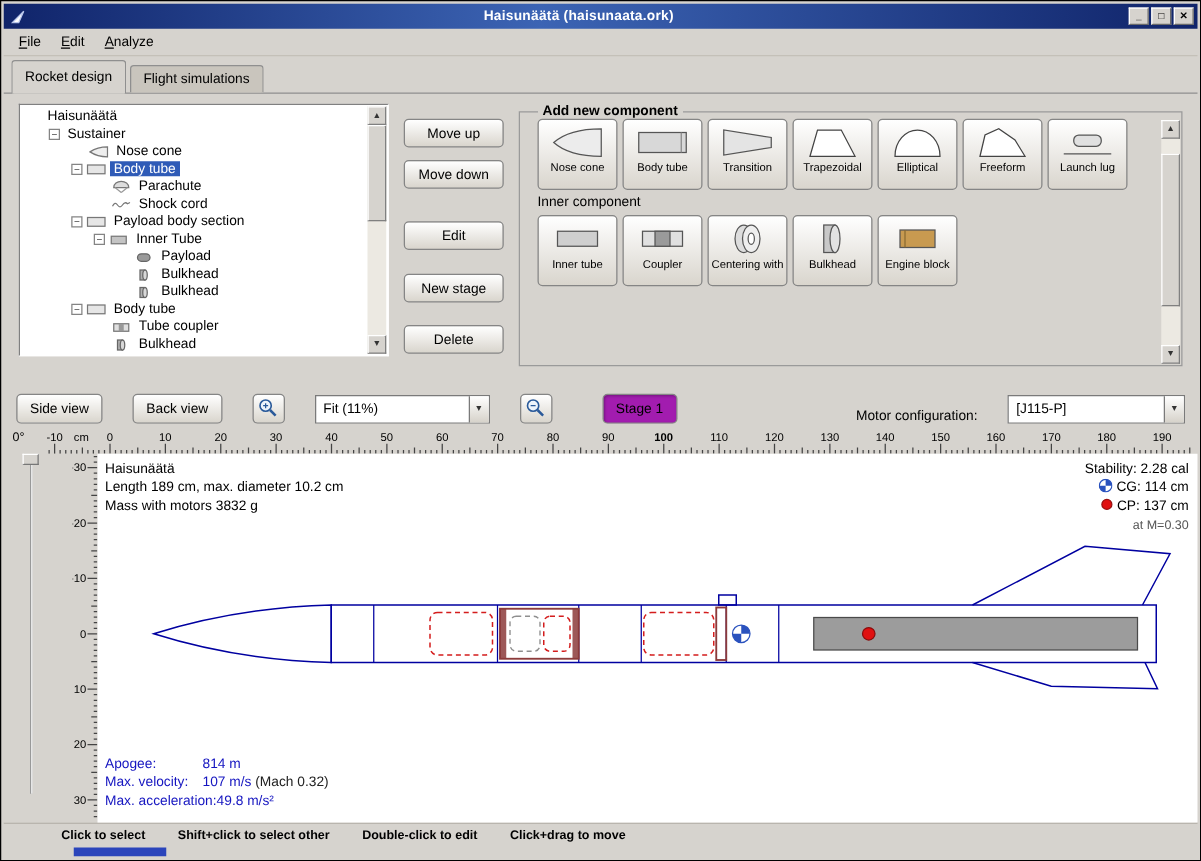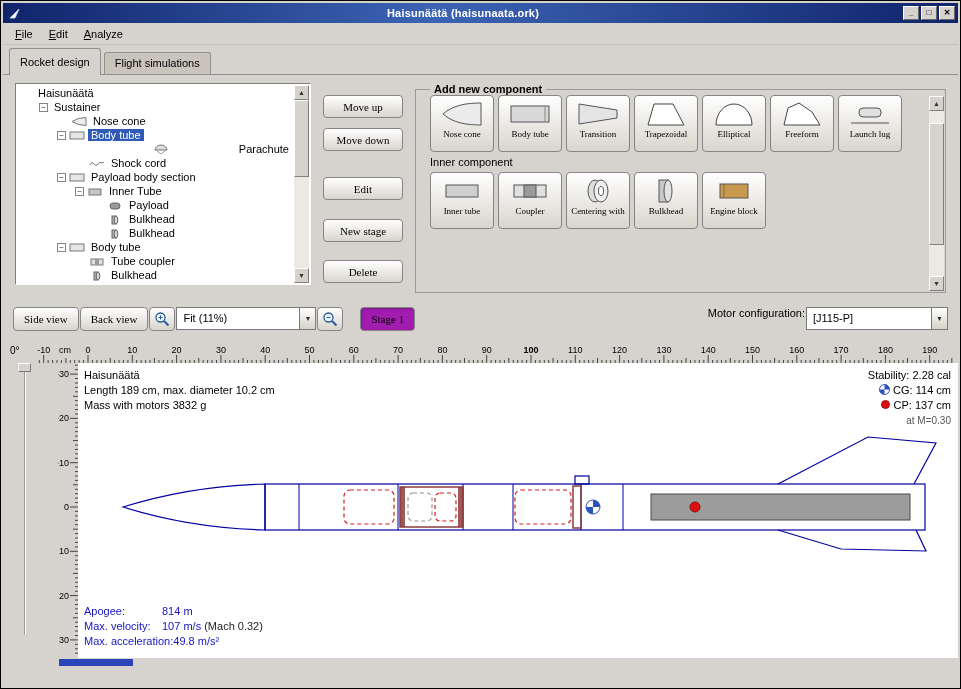--- a/index.html
+++ b/index.html
@@ -32,41 +32,41 @@
   .exp-space{width:14px;flex:none}
   .tree-icon{margin-right:3px;display:flex;flex:none}
   .tree-label{padding:0 3px}
   .tree-label.selected{background:var(--accent_selection);color:#fff}
 
   .vscroll{position:absolute;top:1px;right:1px;bottom:1px;width:15px;display:flex;flex-direction:column;background:#ece9e2}
   .sb-btn{height:15px;flex:none;background:#d6d3ce;border:1px solid;border-color:#fff #808080 #808080 #fff;font-size:7px;text-align:center;line-height:13px;color:#333}
   .sb-track{flex:1;position:relative}
   .sb-thumb{position:absolute;left:0;right:0;background:#d6d3ce;border:1px solid;border-color:#fff #808080 #808080 #fff}
 
-  .btn{background:linear-gradient(#ffffff,#d9d5cd);border:1px solid #858585;border-radius:4px;font-family:Liberation Serif, serif;font-size:11px;color:#000;cursor:default}
+  .btn{background:linear-gradient(#ffffff,#d9d5cd);border:1px solid #858585;border-radius:4px;font-family:Liberation Sans, sans-serif;font-size:11px;color:#000;cursor:default}
   .btn-col{width:96px;margin:0 4px;display:flex;flex-direction:column;align-items:center;flex:none}
   .act-btn{width:80px;height:23px}
   .act-btn:nth-child(1){margin-top:12px}
   .act-btn:nth-child(2){margin-top:10px}
   .act-btn:nth-child(3){margin-top:26px}
   .act-btn:nth-child(4){margin-top:19px}
   .act-btn:nth-child(5){margin-top:18px}
 
   .palette{flex:1;position:relative;border:1px solid #9a9a9a;padding:0 22px 2px 14px;height:210px}
   .palette legend{font-weight:bold;padding:0 4px}
   .group-label{margin:3px 0 4px 0}
   .palette-row{display:flex;gap:4px;margin-bottom:4px}
   .pal-btn{width:64px;height:57px;display:flex;flex-direction:column;align-items:center;padding:3px 1px 1px}
   .pal-icon{height:30px;flex:none;display:flex}
   .pal-label{font-size:9px;line-height:1.15;text-align:center;white-space:normal}
 
   .spacer{height:8px;flex:none}
 
   
-  .view-toolbar{height:32px;display:flex;align-items:flex-start;gap:1px;padding:0 10px;flex:none}
+  .view-toolbar{height:32px;display:flex;align-items:flex-end;gap:24px;padding:0 10px;flex:none}
   .view-toolbar .btn{height:24px;padding:0 10px}
   .icon-btn{width:26px;padding:2px 0 0!important}
   .stage-btn{margin-left:16px;background:#a21caf;box-shadow:inset 1px 1px 2px rgba(0,0,0,.25)}
   .motor-label{margin-left:auto}
   .combo{height:23px;border:1px solid #7a7a7a;background:#fff;display:flex;align-items:stretch}
   .combo-text{flex:1;padding:4px 6px 0;overflow:hidden;white-space:nowrap}
   .combo-btn{width:16px;background:linear-gradient(#fff,#d6d2ca);border-left:1px solid #7a7a7a;font-size:7px;display:flex;align-items:center;justify-content:center;color:#333}
   .zoom-combo{width:140px}
   .motor-combo{width:142px}
 
@@ -158,21 +158,21 @@
           </div>
           <div class="tree-row" style="padding-left: 39px;">
             <span class="expander">−</span>
             <span class="tree-icon">
               <svg width="16" height="11">
                 <rect x="1" y="2" width="14" height="7" fill="#e6e6e6" stroke="#777"></rect>
               </svg>
             </span>
             <span class="tree-label selected">Body tube</span>
           </div>
-          <div class="tree-row" style="padding-left: 57px; justify-content: space-between;">
+          <div class="tree-row" style="padding-left: 57px;">
             <span class="exp-space"></span>
             <span class="tree-icon">
               <svg width="16" height="11">
                 <path d="M2,6 A6,5 0 0 1 14,6 Z" fill="#ddd" stroke="#777"></path>
                 <path d="M3,6 L8,10 M13,6 L8,10" stroke="#999" fill="none"></path>
               </svg>
             </span>
             <span class="tree-label">Parachute</span>
           </div>
           <div class="tree-row" style="padding-left: 57px;">
@@ -799,17 +799,23 @@
       </div>
 
       <div class="flight-block">
           <div class="f-row"><span class="f-label">Apogee:</span><span class="f-value">814 m</span></div>
           <div class="f-row"><span class="f-label">Max. velocity:</span><span class="f-value">107 m/s</span><span class="f-extra">&nbsp;(Mach 0.32)</span></div>
           <div class="f-row"><span class="f-label">Max. acceleration:</span><span class="f-value">49.8 m/s²</span></div>
         </div>
     </div>
   </div>
 
+  <div class="statusbar">
+      <span class="hint">Click to select</span>
+      <span class="hint">Shift+click to select other</span>
+      <span class="hint">Double-click to edit</span>
+      <span class="hint">Click+drag to move</span>
+    </div>
   <div class="bottom-strip">
     <div class="taskbar-frag"></div>
   </div>
 
 </div>
 
 </body></html>

